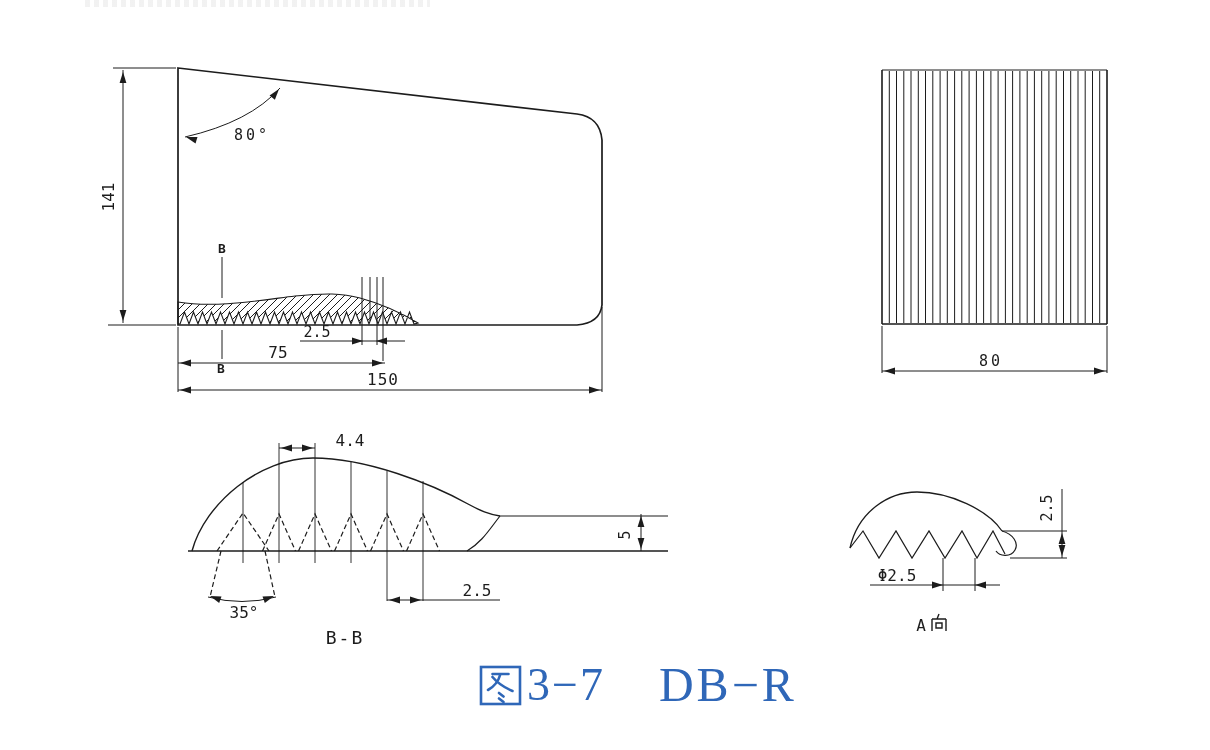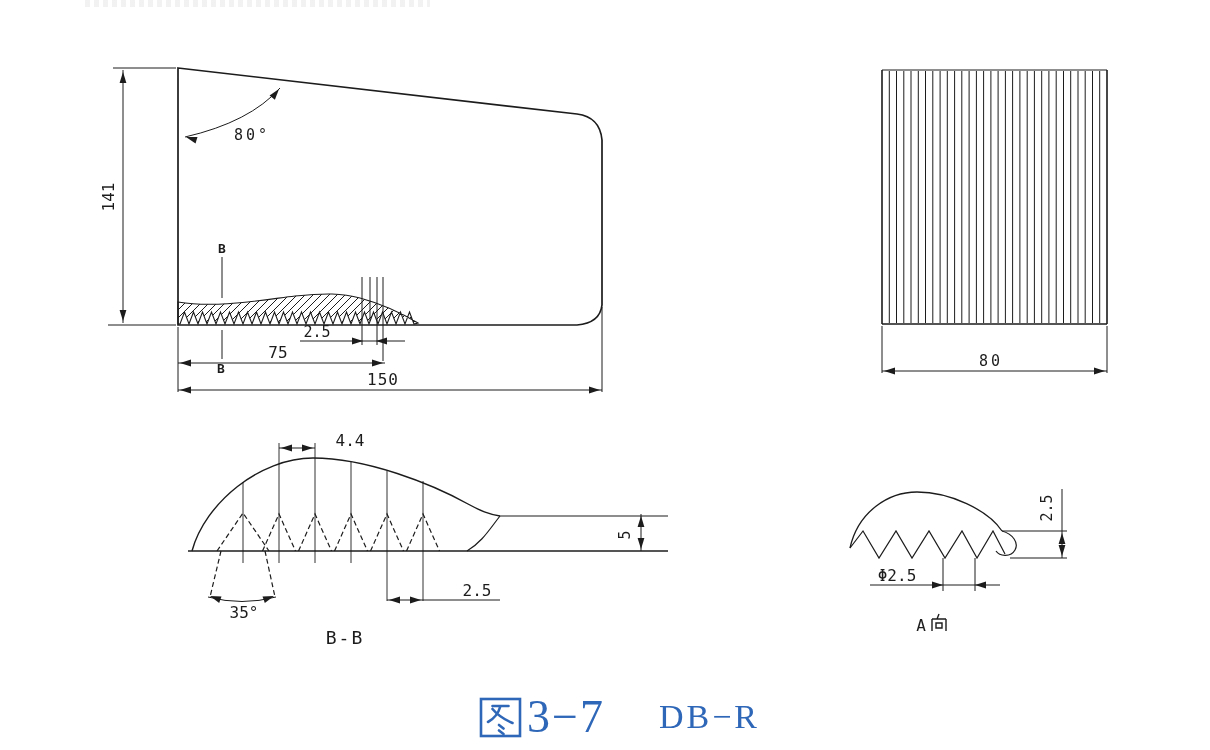--- a/index.html
+++ b/index.html
@@ -2,23 +2,23 @@
 <html><head>
 <meta charset="utf-8">
 <style>
   html,body{margin:0;padding:0;background:#fff;}
   .canvas{position:relative;width:1210px;height:750px;background:#fff;overflow:hidden;
           font-family:"DejaVu Sans",sans-serif;}
   .remnant{position:absolute;left:85px;top:0;width:345px;height:7px;opacity:.6;
     background:repeating-linear-gradient(90deg,#e9e9e9 0 5px,transparent 5px 9px);}
   svg text{font-family:"DejaVu Sans Mono","Liberation Mono",monospace;fill:#1c1c1c;}
   .caption{position:absolute;left:478px;top:662px;display:flex;align-items:flex-end;
-           color:#2f67b8;font-family:"Liberation Serif","DejaVu Serif",serif;margin-top:32px;}
+           color:#2f67b8;font-family:"Liberation Serif","DejaVu Serif",serif;}
   .caption .num{font-size:46px;line-height:46px;letter-spacing:2px;}
-  .caption .code{font-size:34px;line-height:46px;margin-left:54px;letter-spacing:3px;}
+  .caption .code{font-size:48px;line-height:46px;margin-left:54px;letter-spacing:3px;}
   .caption .cjk{width:45px;height:46px;margin-right:4px;}
 </style>
 </head>
 <body>
 
 <div class="canvas">
 
   <div class="remnant"></div>
 
   <svg width="1210" height="750" viewBox="0 0 1210 750">

